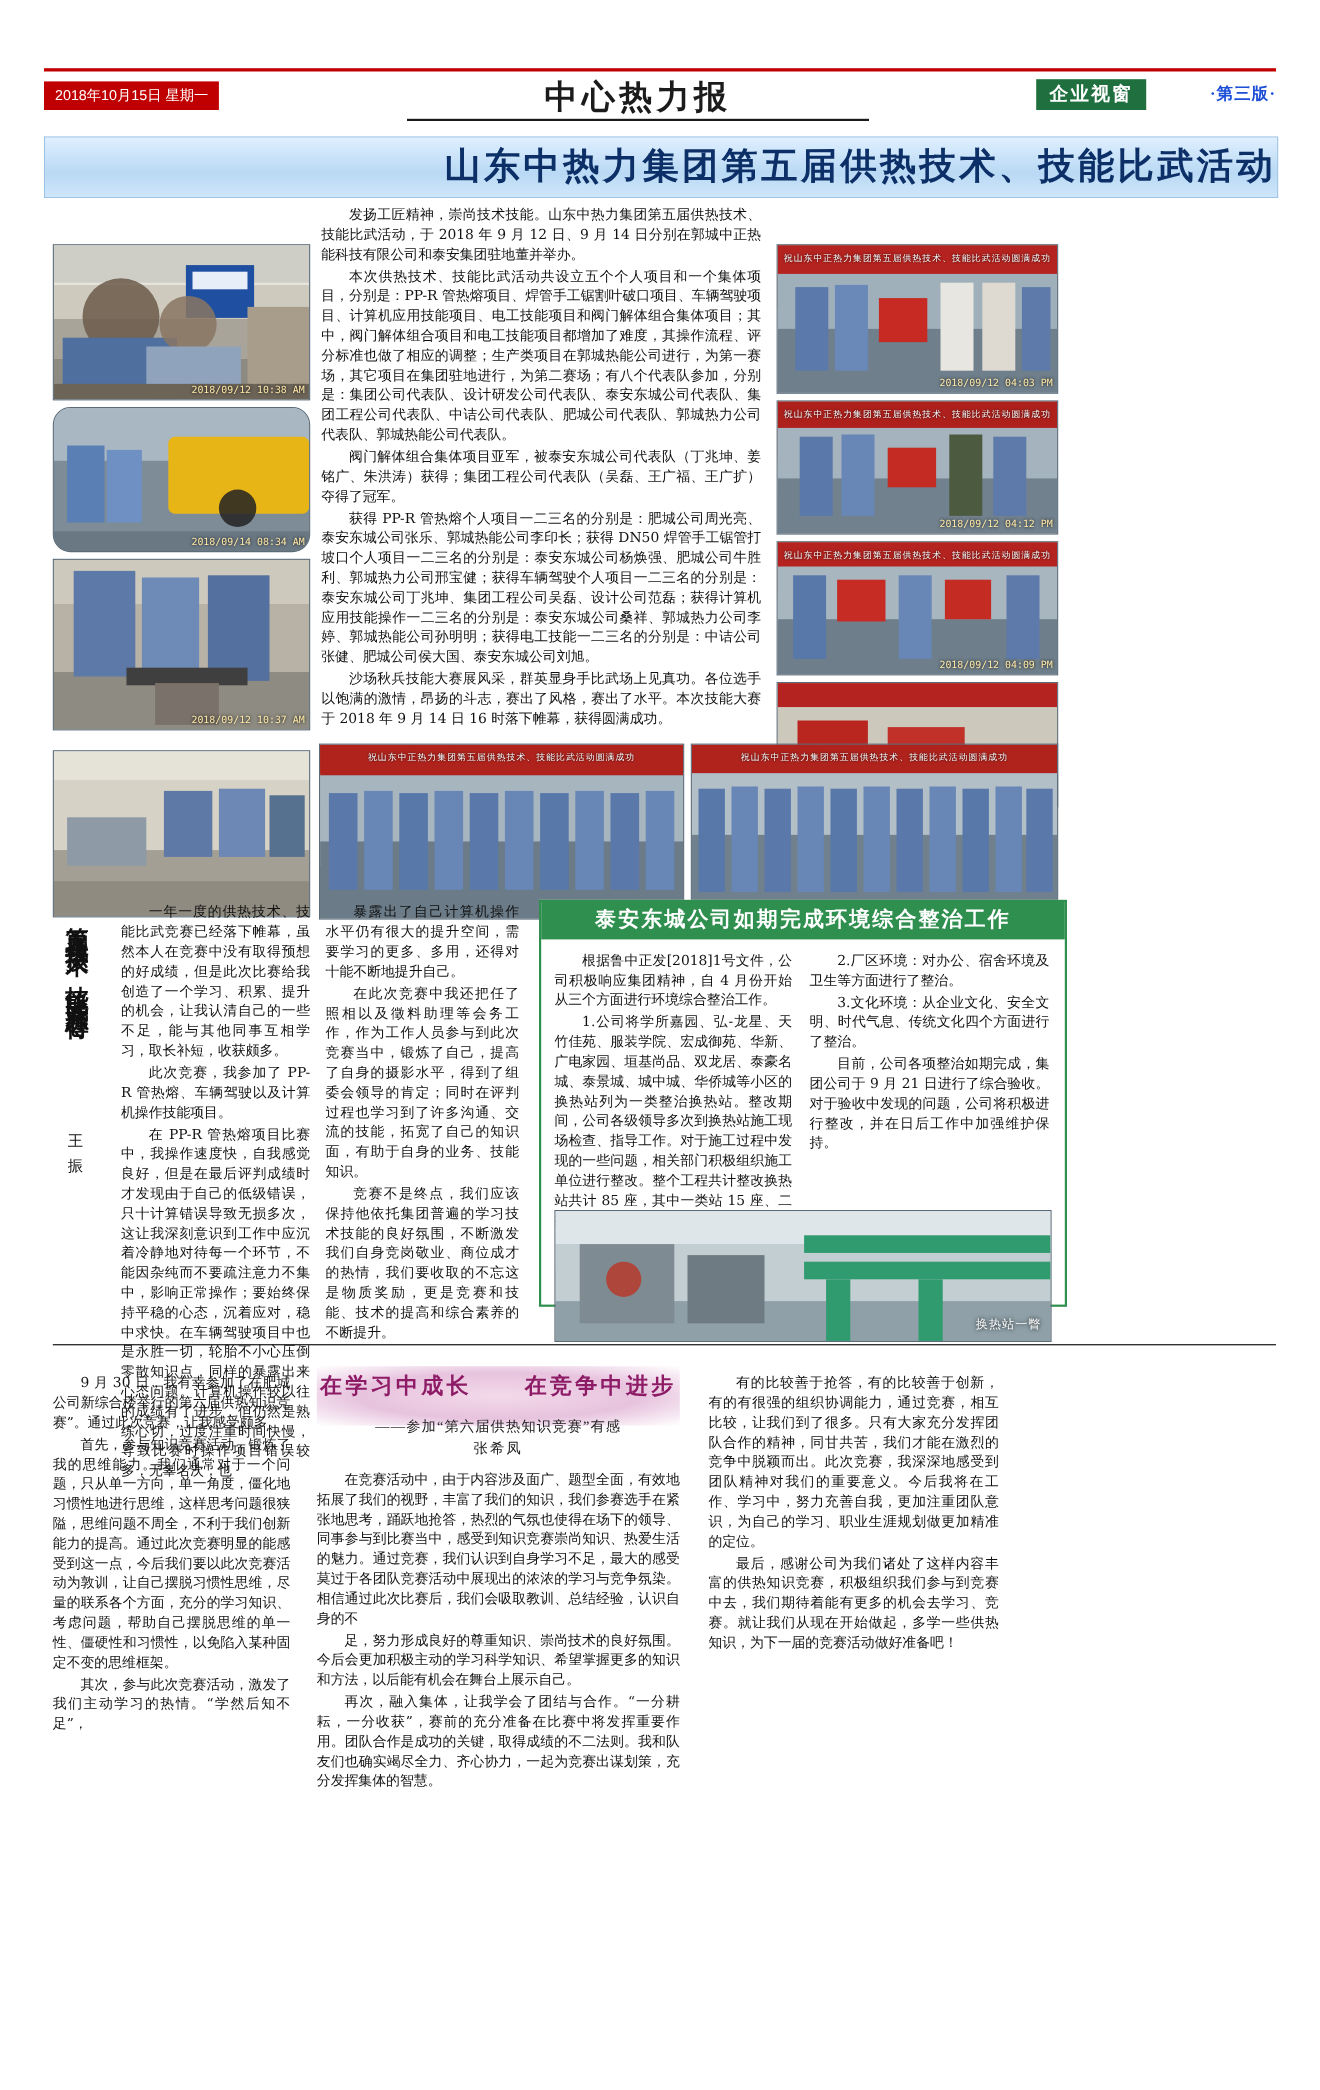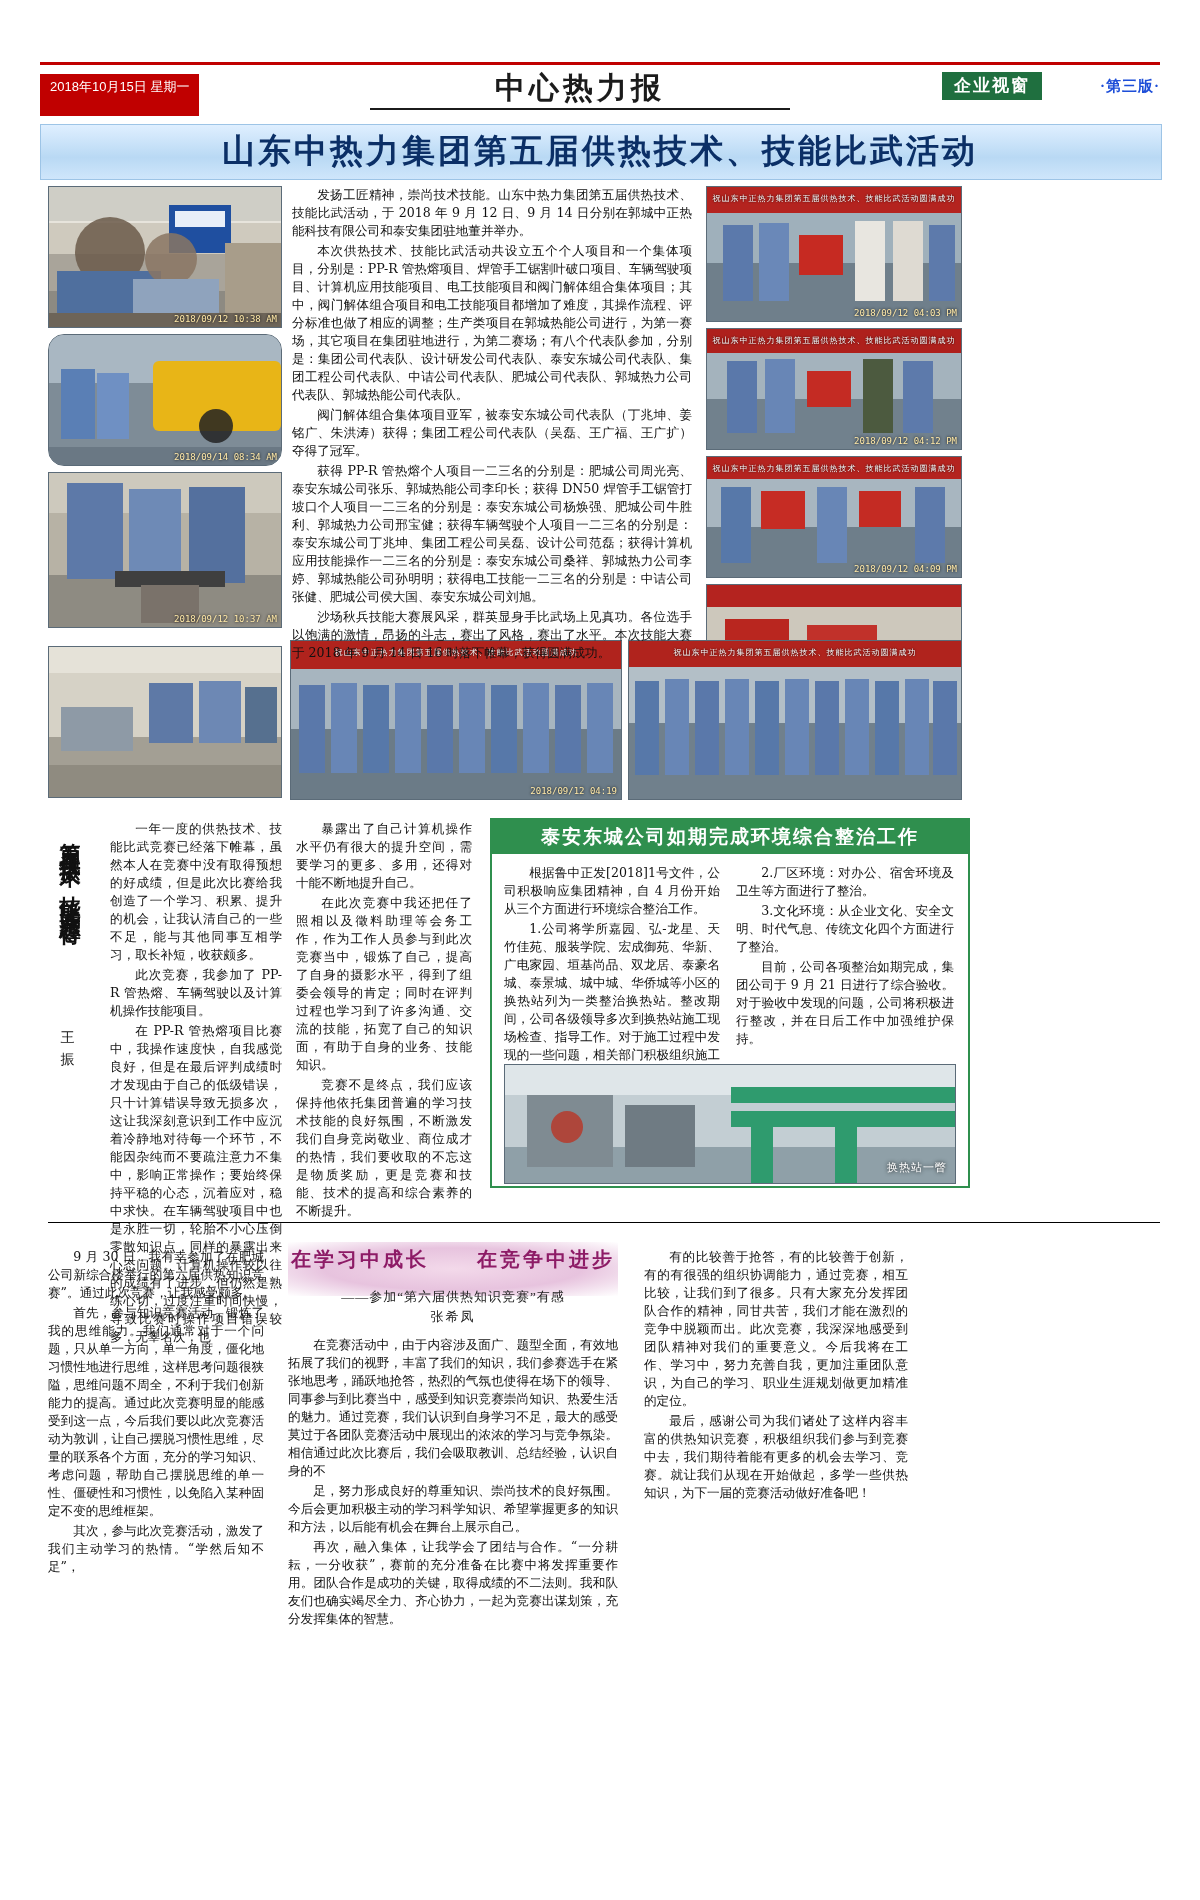--- a/index.html
+++ b/index.html
@@ -17,21 +17,21 @@
     padding:0;
   }
   
   .masthead{
     position:absolute;left:40px;top:62px;width:1120px;height:52px;
   }
   .mast-rule{
     position:absolute;left:0;top:0;width:1120px;height:3px;background:#c00000;
   }
   .date-tag{
-    position:absolute;left:0;top:12px;height:42px;line-height:26px;
+    position:absolute;left:0;top:12px;height:26px;line-height:26px;
     background:#c00000;color:#fff;font-size:13px;padding:0 10px;
     font-family:"Liberation Sans","DejaVu Sans",sans-serif;
     white-space:nowrap;
   }
   .paper-title{
     position:absolute;left:330px;top:6px;width:420px;text-align:center;
     font-size:30px;letter-spacing:4px;font-weight:bold;color:#1b1b1b;
     font-family:"DejaVu Serif",serif;
   }
   .paper-title-underline{
@@ -47,28 +47,29 @@
     color:#1d4ed8;font-size:15px;font-weight:bold;letter-spacing:1px;
   }
   
   .headline-band{
     position:absolute;left:40px;top:124px;width:1120px;height:54px;
     background:linear-gradient(#dfefff,#b9d9f4 60%,#cfe6fb);
     border:1px solid #9dc4e6;
   }
   .headline{
     position:absolute;left:40px;top:128px;width:1120px;height:46px;
-    text-align:center;font-size:33px;font-weight:bold;color:#0b2f66;
+    text-align:right;font-size:33px;font-weight:bold;color:#0b2f66;
     letter-spacing:3px;line-height:46px;
     font-family:"DejaVu Serif",serif;
   }
   
   .photo{
     position:absolute;overflow:hidden;background:#6e7d8a;
     border:1px solid #5b6b78;
+    margin-top:36px;
   }
   .photo .inner{position:absolute;inset:0;}
   .ts{
     position:absolute;right:4px;bottom:3px;color:#ffe9a8;
     font-family:"DejaVu Sans Mono",monospace;font-size:9px;
     text-shadow:0 0 3px #000;
     white-space:nowrap;
   }
   .banner-txt{
     position:absolute;left:0;right:0;top:6px;text-align:center;color:#ffffff;

